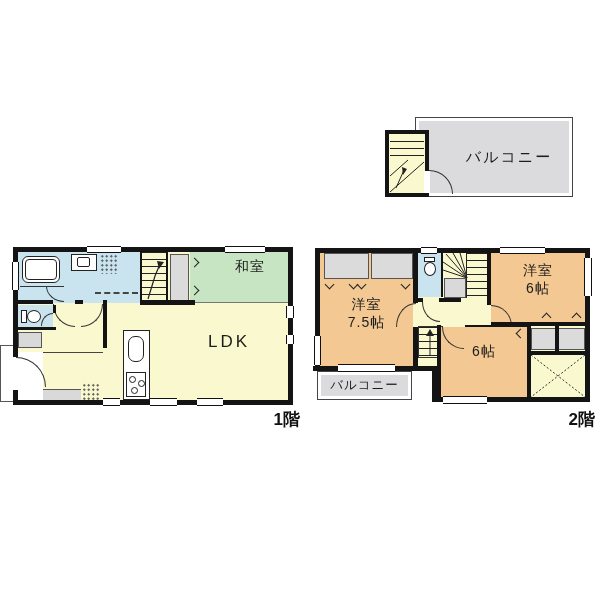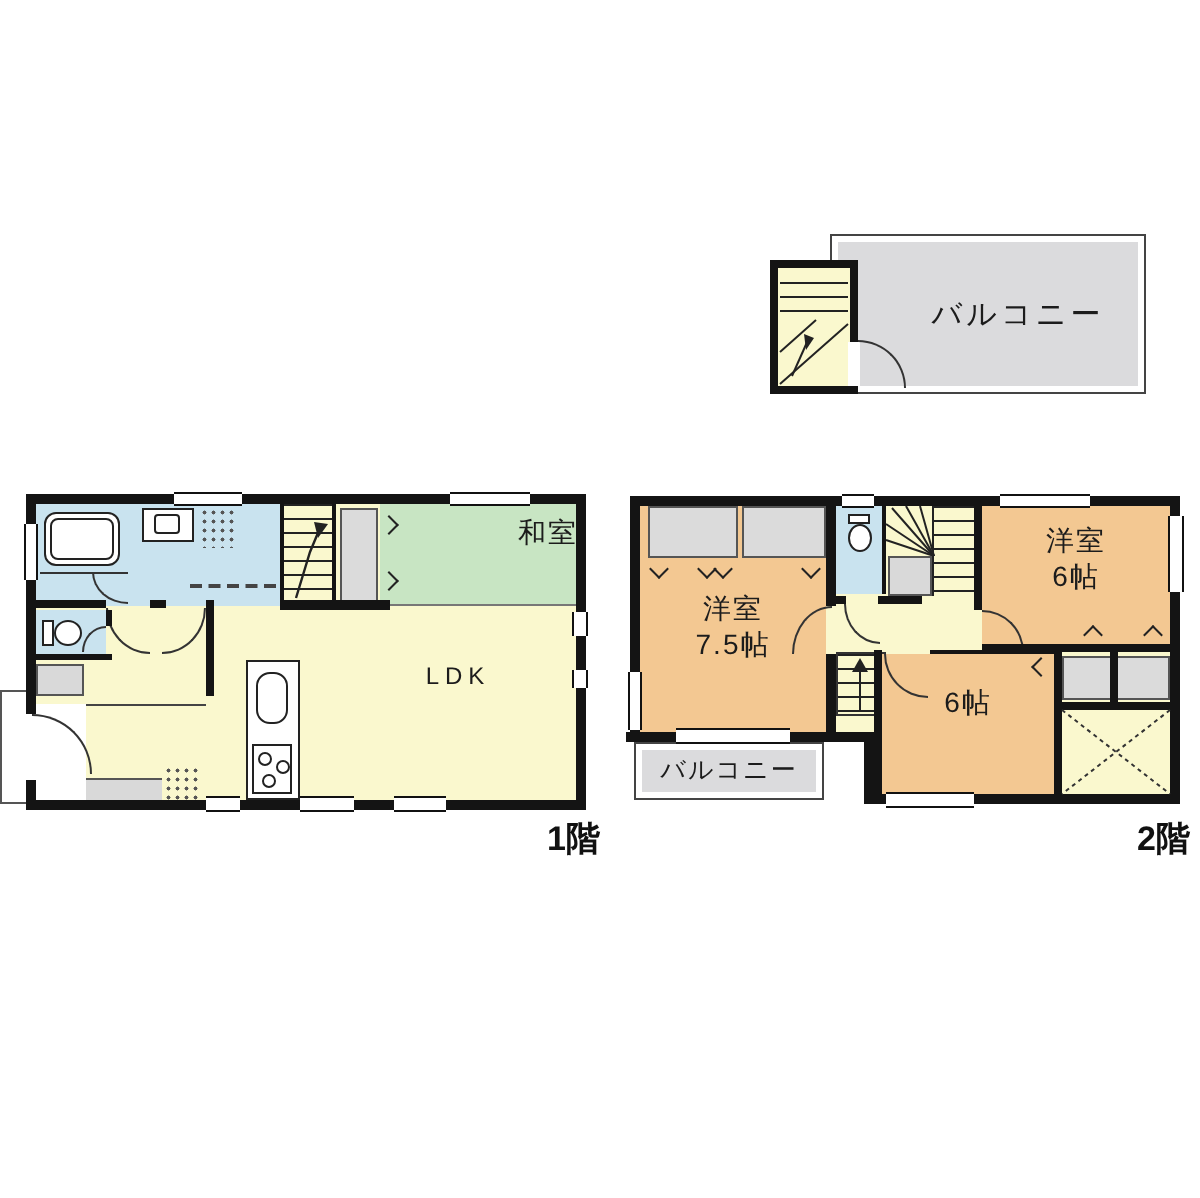--- a/index.html
+++ b/index.html
@@ -64,21 +64,21 @@
   <div class="abs treads-h" style="left:140px;top:252px;width:28px;height:51px;background-color:#FAF8CE;border-left:2px solid #141414;border-right:2px solid #141414;"></div>
   <svg style="left:140px;top:252px;" width="28" height="51">
     <polyline points="8,47 15,24 20,12" stroke="#222" stroke-width="1.2" fill="none"></polyline>
     <polygon points="17,9 24,10 19,17" fill="#222"></polygon>
   </svg>
 
   <div class="abs" style="left:170px;top:254px;width:19px;height:48px;background:#DBDBDB;border:1px solid #555;"></div>
   <div class="abs" style="left:190px;top:252px;width:98px;height:51px;background:#C8E5C3;"></div>
   <div class="chev r" style="left:191px;top:259px;"></div>
   <div class="chev r" style="left:191px;top:287px;"></div>
-  <div class="room-label" style="left:178px;top:258px;width:120px;padding-left:36px;">
+  <div class="room-label" style="left:190px;top:258px;width:120px;">
     <div>和室</div>
   </div>
   <div class="thinline" style="left:190px;top:302px;width:98px;height:1px;"></div>
 
   <div class="wall" style="left:18px;top:300px;width:35px;height:4px;"></div>
   <div class="wall" style="left:75px;top:300px;width:8px;height:4px;"></div>
   <div class="wall" style="left:103px;top:300px;width:4px;height:48px;"></div>
   <div class="wall" style="left:140px;top:300px;width:55px;height:5px;"></div>
   <div class="arc bl" style="left:53px;top:304px;width:22px;height:23px;"></div>
   <div class="arc br" style="left:81px;top:304px;width:22px;height:23px;"></div>
@@ -100,21 +100,21 @@
   <div class="abs dots" style="left:82px;top:383px;width:18px;height:17px;"></div>
 
   <div class="fixture" style="left:123px;top:330px;width:27px;height:70px;"></div>
   <div class="abs" style="left:128px;top:336px;width:16px;height:26px;border:1px solid #222;border-radius:7px;"></div>
   <div class="abs" style="left:126px;top:372px;width:20px;height:25px;border:1px solid #222;"></div>
   <div class="abs" style="left:129px;top:376px;width:7px;height:7px;border:1px solid #222;border-radius:50%;"></div>
   <div class="abs" style="left:138px;top:380px;width:7px;height:7px;border:1px solid #222;border-radius:50%;"></div>
   <div class="abs" style="left:131px;top:387px;width:7px;height:7px;border:1px solid #222;border-radius:50%;"></div>
 
   <div class="room-label" style="left:183px;top:331px;width:92px;">
-    <div style="font-size:12px;letter-spacing:3px;">LDK</div>
+    <div style="font-size:17px;letter-spacing:3px;">LDK</div>
   </div>
 
   <div class="win-v" style="left:12px;top:262px;width:7px;height:28px;"></div>
   <div class="win-h" style="left:87px;top:246px;width:34px;height:7px;"></div>
   <div class="win-h" style="left:225px;top:246px;width:40px;height:7px;"></div>
   <div class="win-v" style="left:286px;top:306px;width:8px;height:12px;"></div>
   <div class="win-v" style="left:286px;top:335px;width:8px;height:9px;"></div>
   <div class="win-h" style="left:103px;top:398px;width:17px;height:8px;"></div>
   <div class="win-h" style="left:150px;top:398px;width:27px;height:8px;"></div>
   <div class="win-h" style="left:197px;top:398px;width:26px;height:8px;"></div>

